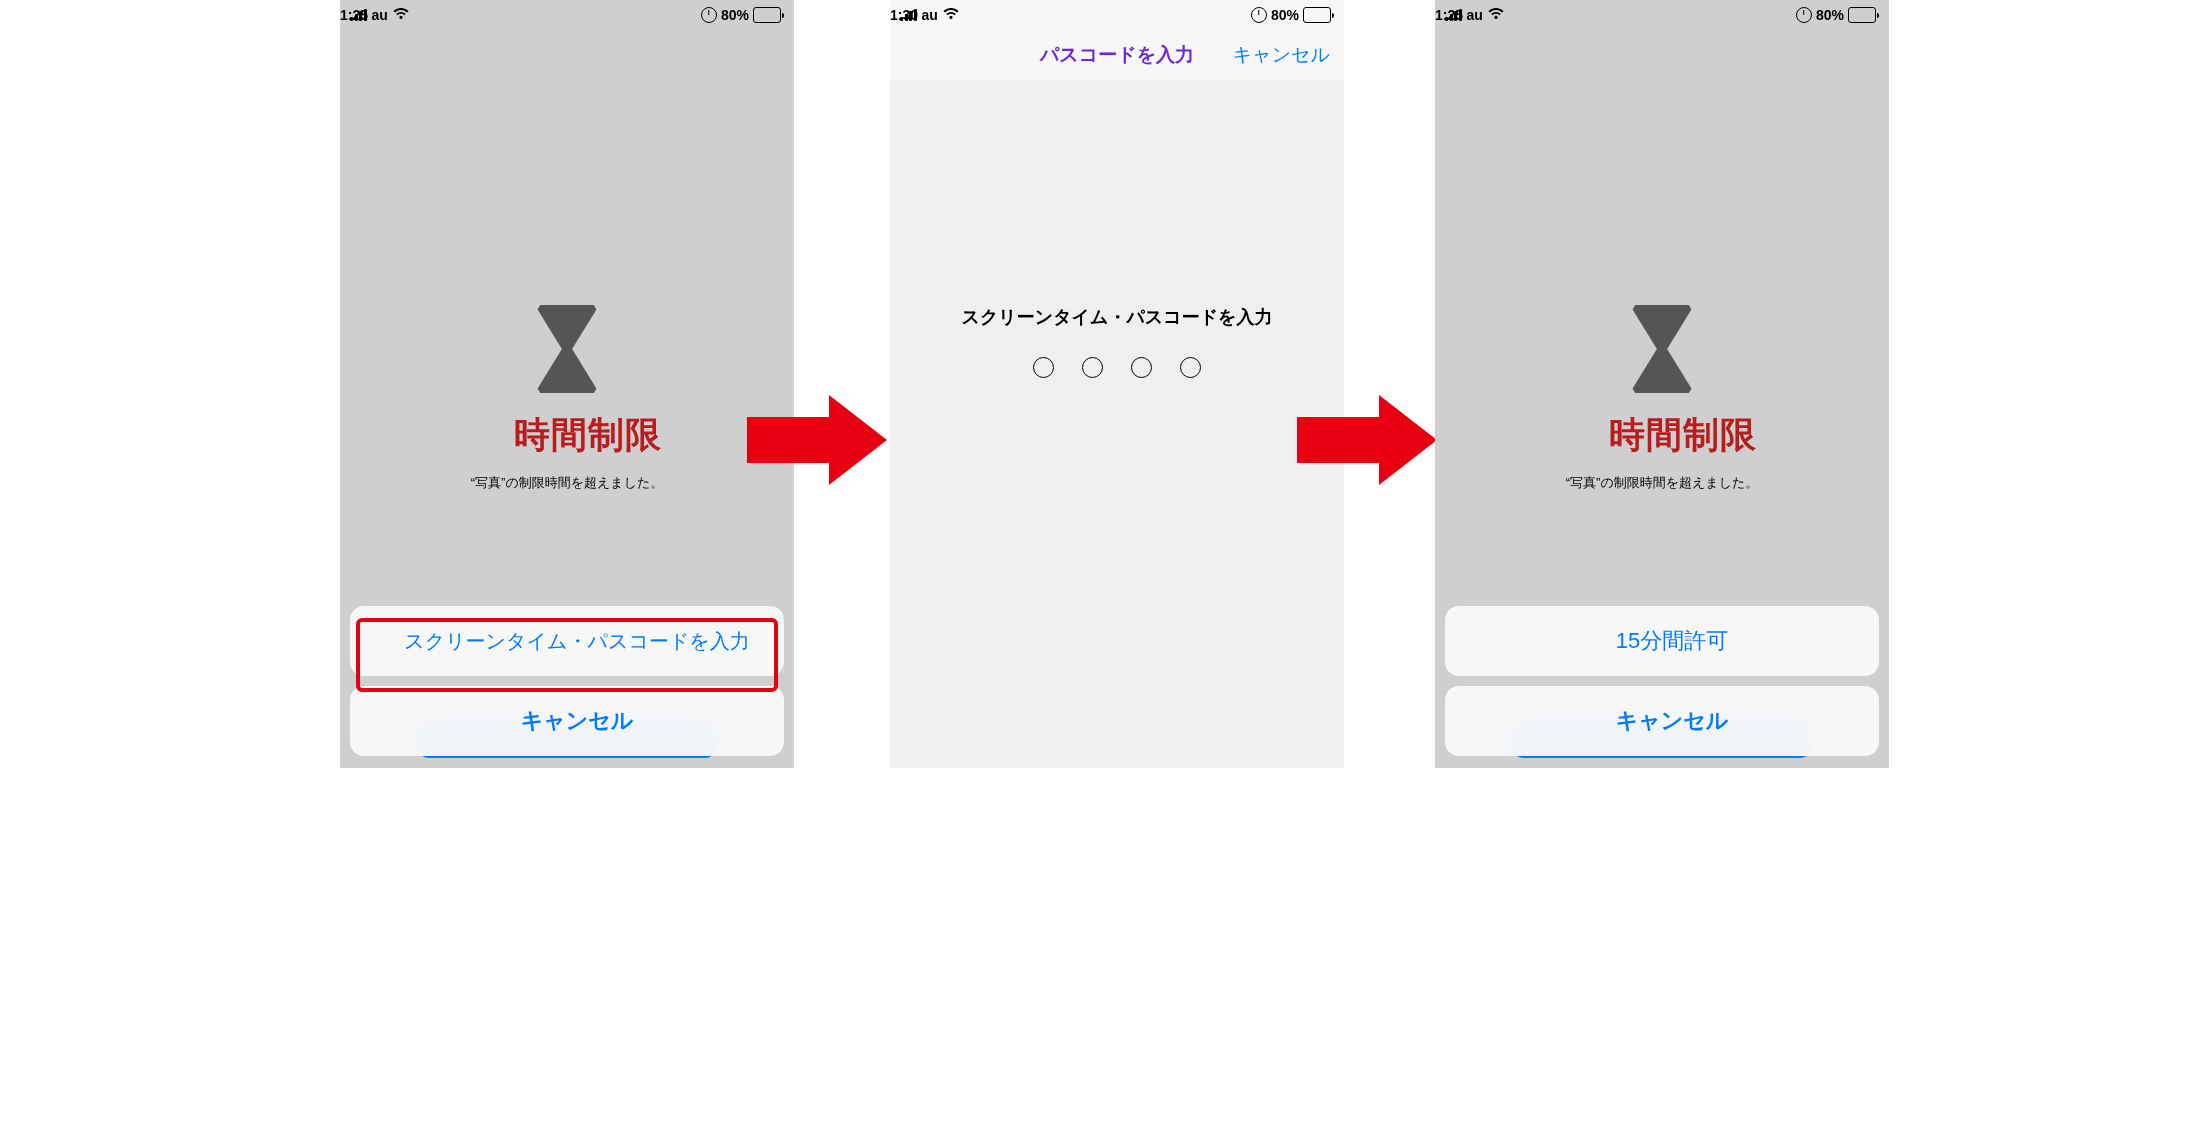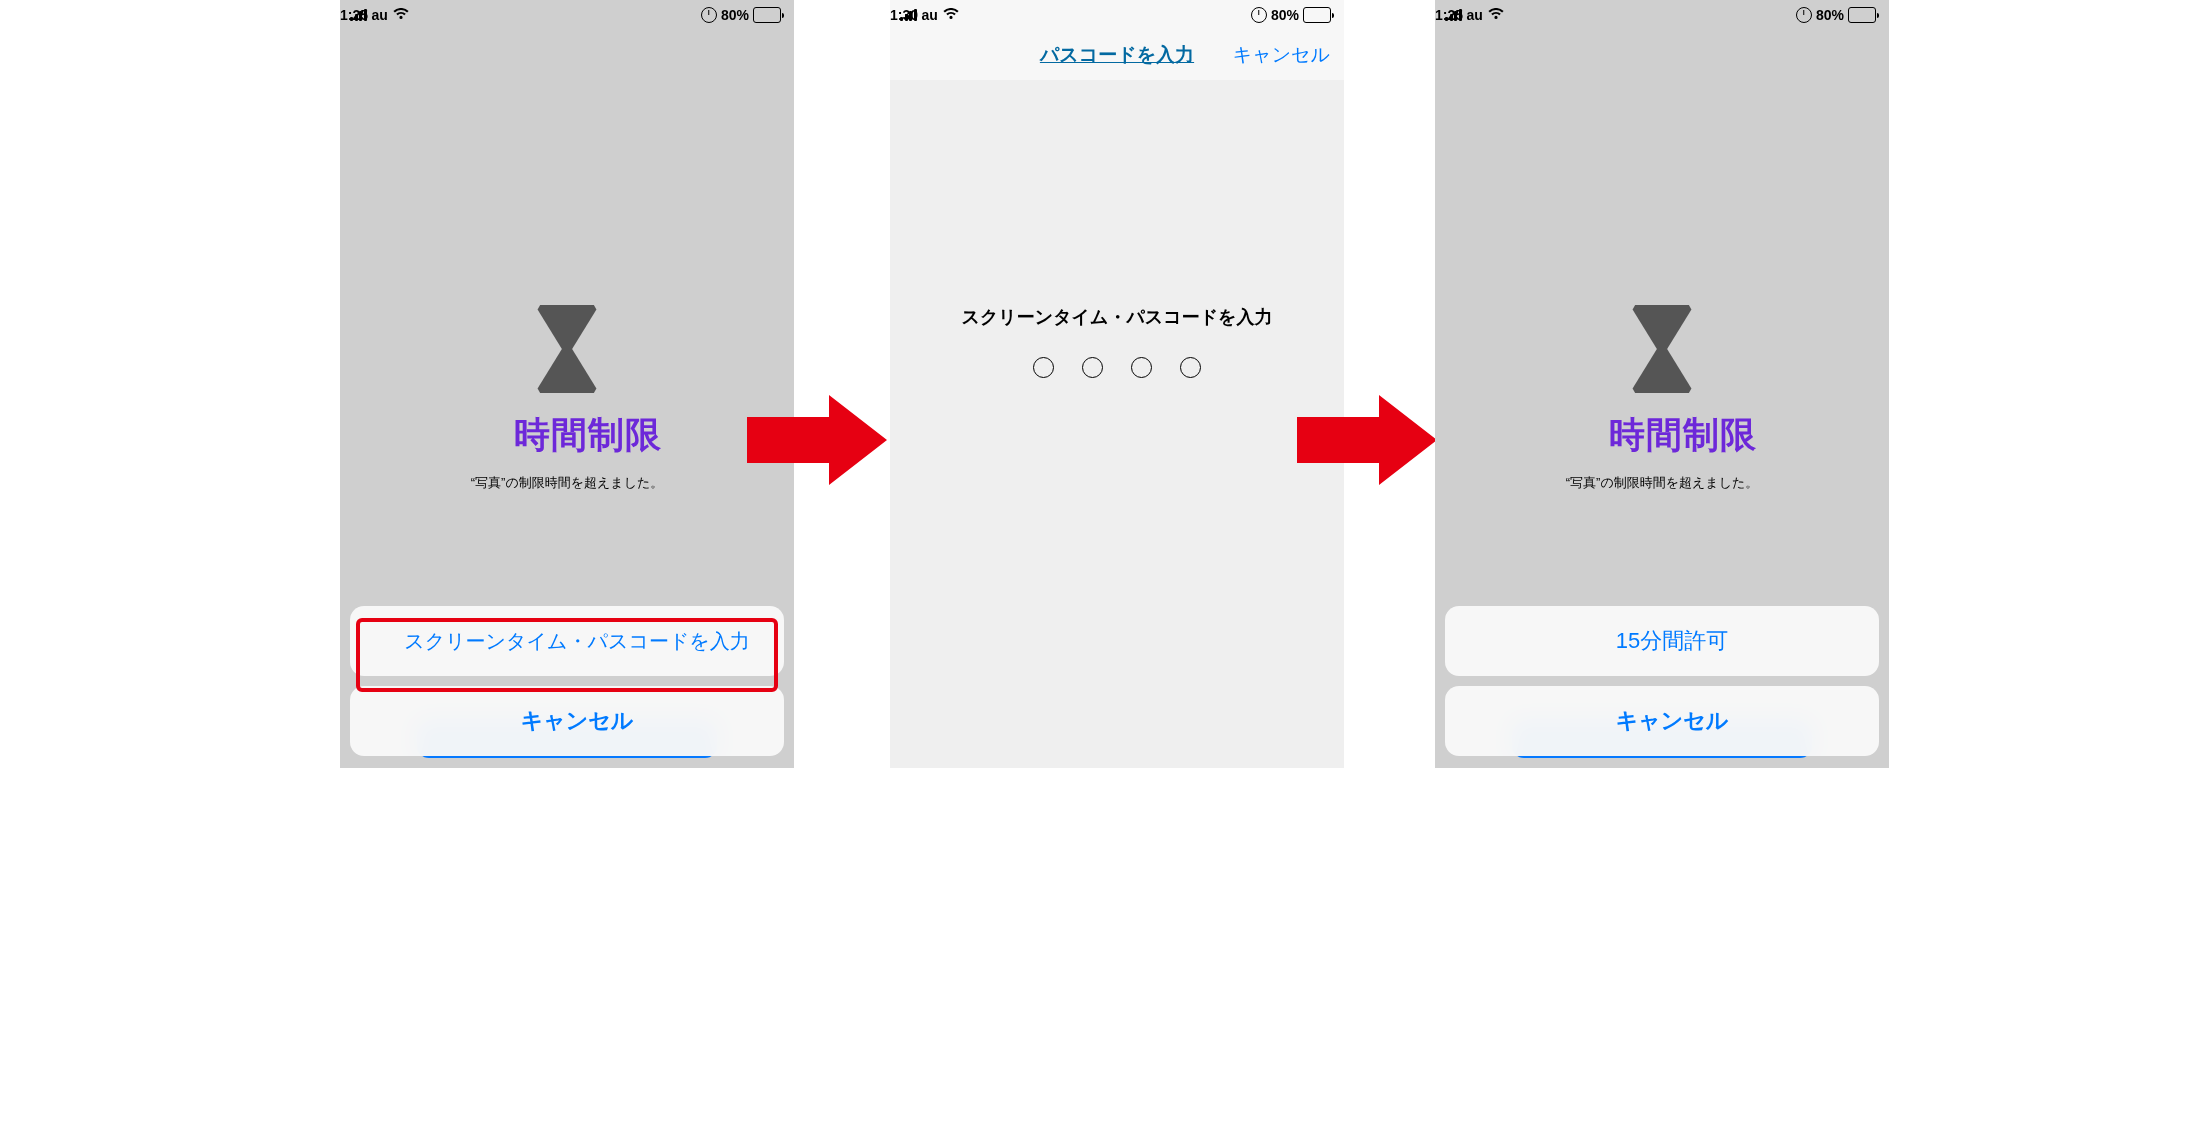--- a/index.html
+++ b/index.html
@@ -24,34 +24,34 @@
   .batt{display:inline-flex;align-items:center;}
   .batt-body{width:24px;height:12px;border:1.5px solid #000;border-radius:3px;position:relative;padding:1px;}
   .batt-fill{height:100%;width:80%;background:#000;border-radius:1px;}
   .batt-tip{width:2px;height:5px;background:#000;border-radius:0 2px 2px 0;margin-left:1px;}
   
   .hg-wrap{position:absolute;top:305px;left:0;right:0;text-align:center;}
   .hg{width:64px;height:88px;margin:0 auto 18px;position:relative;}
   .hg::before,.hg::after{content:"";position:absolute;left:0;right:0;height:44px;background:#555;}
   .hg::before{top:0;clip-path:polygon(8% 0,92% 0,96% 10%,58% 100%,42% 100%,4% 10%);}
   .hg::after{bottom:0;clip-path:polygon(42% 0,58% 0,96% 90%,92% 100%,8% 100%,4% 90%);}
-  .hg-title{font-size:36px;font-weight:800;color:#6d28d9;letter-spacing:1px;margin:12px;padding-left:42px;}
+  .hg-title{font-size:36px;font-weight:800;color:#b91c1c;letter-spacing:1px;margin:12px;padding-left:42px;}
   .hg-sub{font-size:13px;color:#000;margin-top:14px;}
   
   .sheet{position:absolute;left:10px;right:10px;}
   .sheet-group{background:rgba(248,248,248,0.97);border-radius:14px;overflow:hidden;backdrop-filter:blur(10px);}
   .sheet-item{height:70px;display:flex;align-items:center;justify-content:center;font-size:22px;color:#007aff;border-top:1px solid rgba(0,0,0,0.12);}
   .sheet-item:first-child{border-top:none;padding-left:20px;}
   .sheet-item.bold{font-weight:700;}
   .sheet-cancel{margin-top:10px;}
   .pillow{position:absolute;left:50%;transform:translateX(-50%);width:300px;height:38px;background:#0579ff;border-radius:12px;}
   .redbox{position:absolute;border:4px solid #e60012;border-radius:6px;pointer-events:none;}
   
   .navbar{position:absolute;top:30px;left:0;right:0;height:50px;border-bottom:1px solid #c9c9c9;background:#f7f7f7;display:flex;align-items:center;justify-content:center;}
-  .nav-title{font-size:19px;font-weight:700;color:#0369a1;text-decoration:underline;}
+  .nav-title{font-size:19px;font-weight:700;color:#6d28d9;}
   .nav-cancel{position:absolute;right:14px;font-size:19px;color:#007aff;}
   .pc-area{position:absolute;top:80px;left:0;right:0;bottom:0;background:#efefef;}
   .pc-prompt{text-align:center;font-size:18px;font-weight:700;color:#000;}
   .pc-dots{display:flex;justify-content:center;gap:28px;margin-top:28px;}
   .pc-dot{width:19px;height:19px;border:1.5px solid #000;border-radius:50%;}
   
   .arrow{position:absolute;top:395px;width:140px;height:90px;}
   .arrow.a1{left:407px;}
   .arrow.a2{left:957px;}
   .arrow svg{width:100%;height:100%;}

